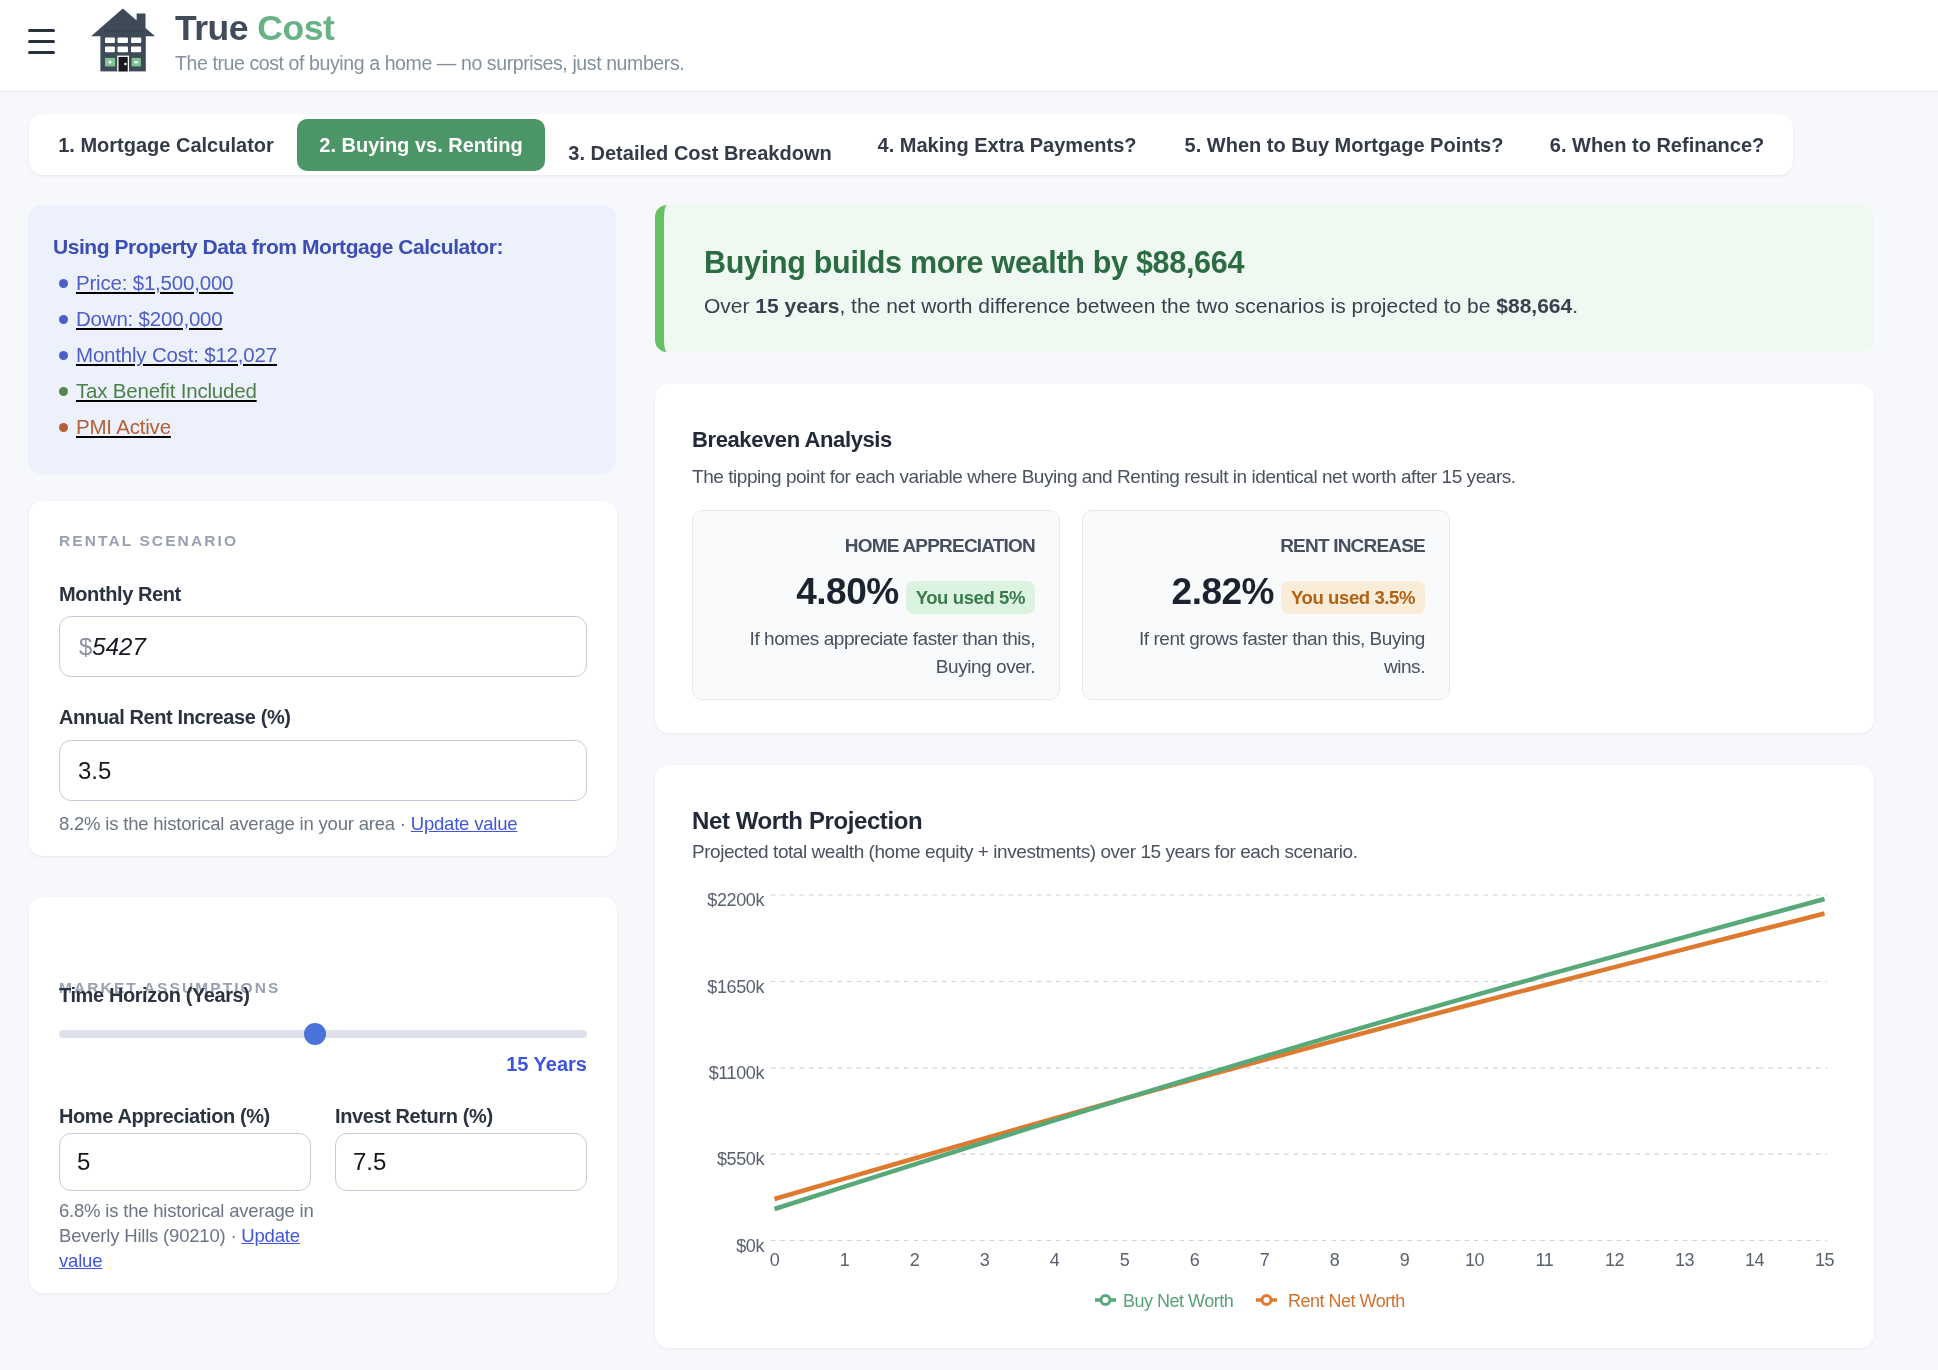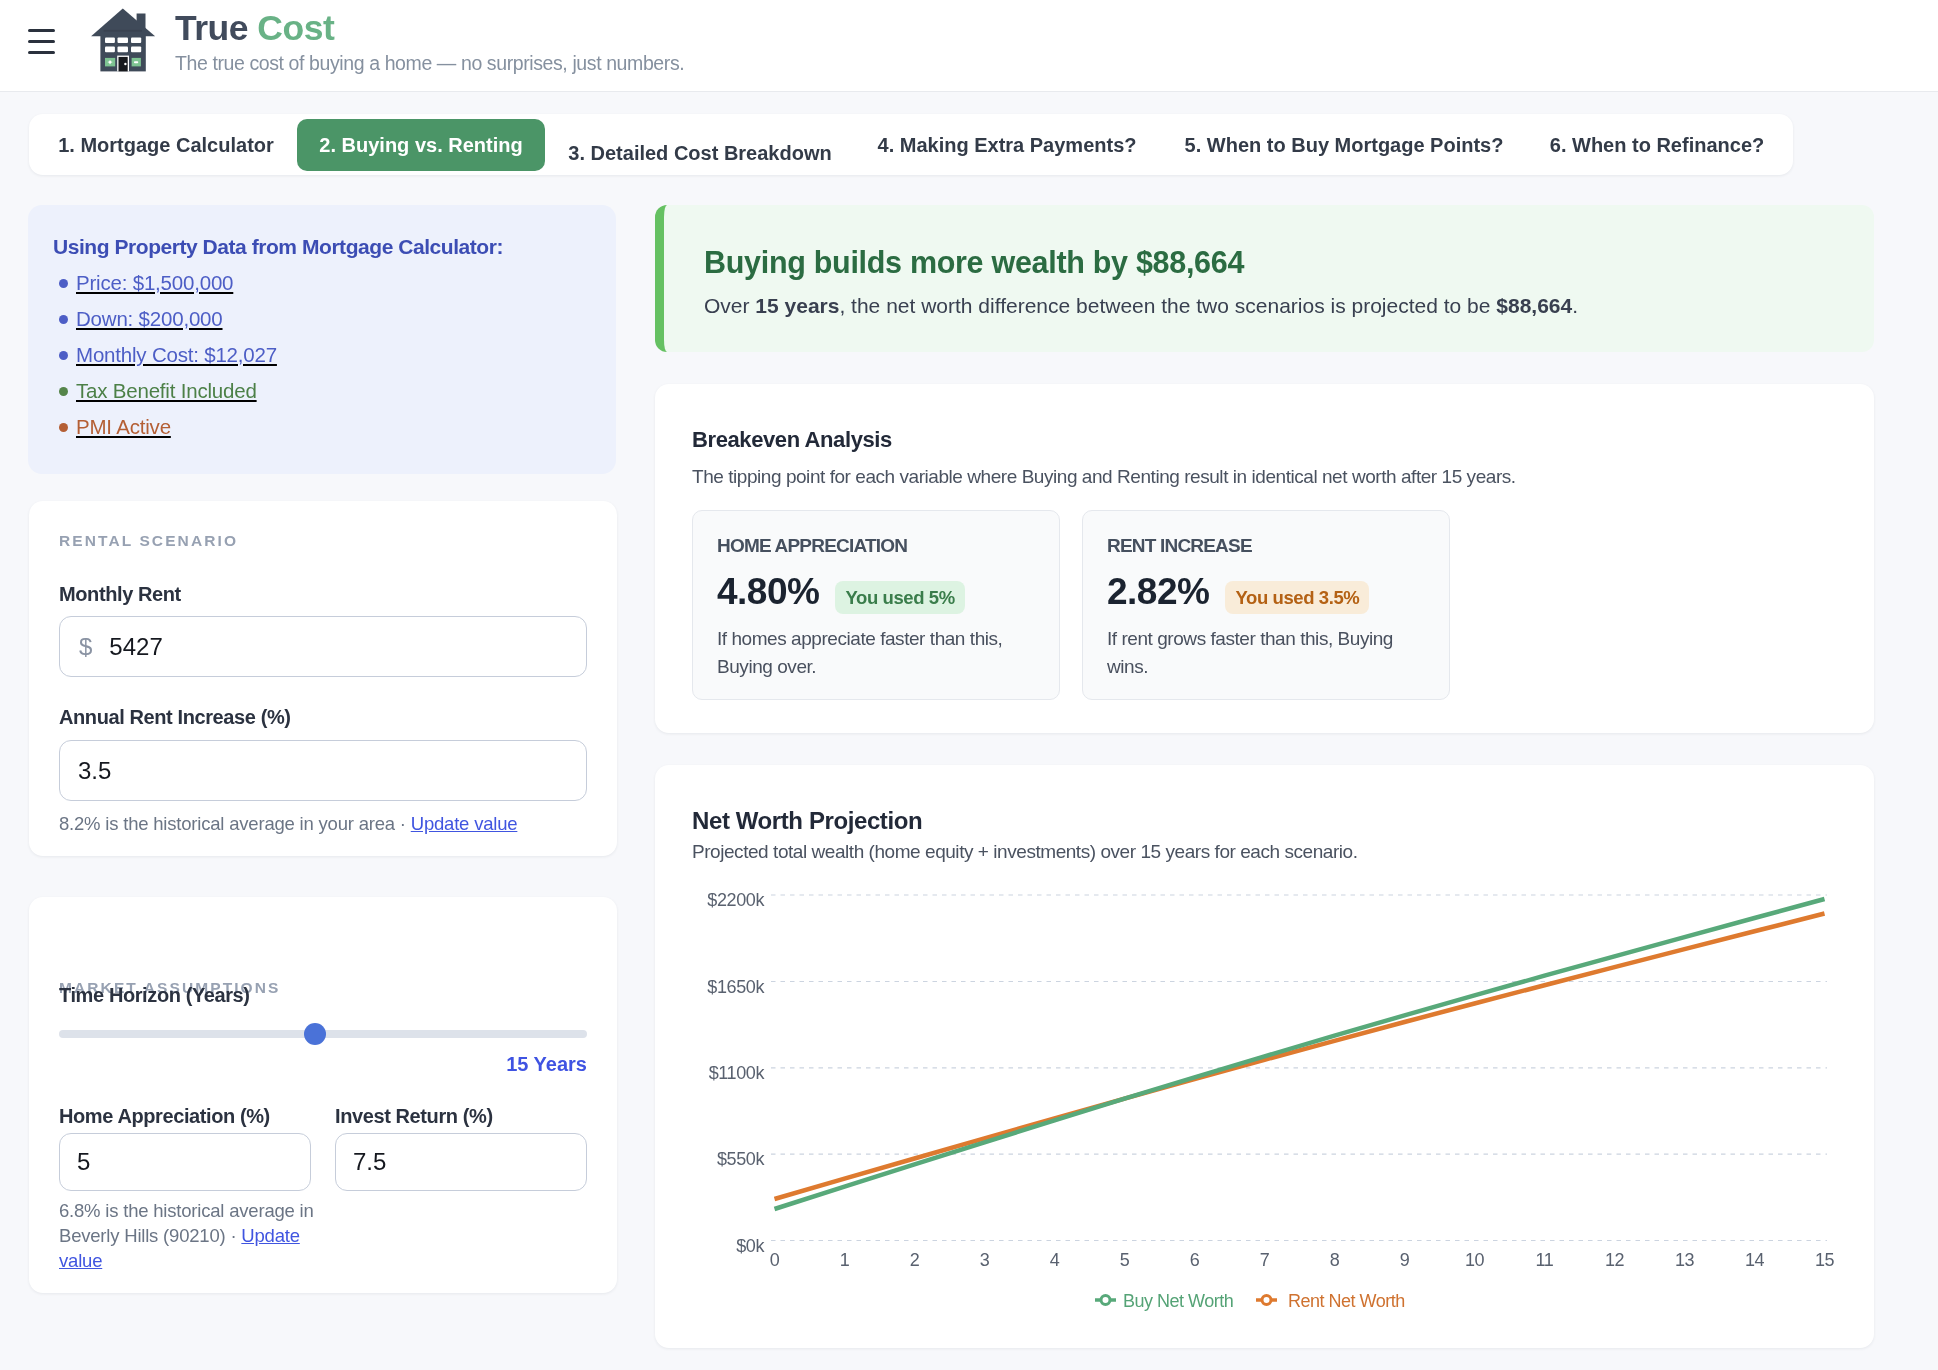--- a/index.html
+++ b/index.html
@@ -29,21 +29,21 @@
 .fnote { font-size:18.5px; color:#6b7585; letter-spacing:-0.2px; }
 .fnote a { color:#4055e0; }
 .banner { left:655px; top:205px; width:1219px; height:147px; background:#eff9f1; border-radius:12px; border-left:9px solid #65c162; padding:40px 0 0 40px; }
 .banner h2 { font-size:30.5px; font-weight:700; color:#2b6c42; margin-bottom:14px; letter-spacing:-0.3px; }
 .banner p { font-size:21px; color:#394050; letter-spacing:0; }
 .cardtitle { font-size:22px; font-weight:700; color:#222938; letter-spacing:-0.4px; }
 .cardsub { font-size:19px; color:#4a5260; letter-spacing:-0.45px; }
 .bk { position:absolute; top:126px; width:368px; height:190px; background:#f9fafb; border:1px solid #e5e8ed; border-radius:10px; padding:24px 24px 0 24px; }
 .bk h4 { font-size:19px; font-weight:700; color:#46505f; letter-spacing:-0.8px; margin-bottom:15px; }
 .bk .val { font-size:37px; font-weight:700; color:#1b2330; letter-spacing:-0.5px;margin-top:6px; }
-.badge { display:inline-block; font-size:18.5px; font-weight:700; line-height:21px; padding:6px 10px; border-radius:8px; margin-left:16px; letter-spacing:-0.4px; }
+.badge { display:inline-block; font-size:18.5px; font-weight:700; line-height:21px; padding:6px 10px; border-radius:8px; margin-left:7px; letter-spacing:-0.4px; }
 .badge.g { background:#ddf3e2; color:#3a7d4b; }
 .badge.o { background:#f9ecd9; color:#b46114; }
 .bk p { font-size:19px; color:#49505e; line-height:27.5px; margin-top:6px; letter-spacing:-0.45px; }
 </style>
 </head>
 <body>
 <div class="abs header"></div>
 <div class="abs burger" style="left:28px;top:29px;">
     <span></span>
     <span></span>
@@ -92,21 +92,21 @@
     <li class="green">Tax Benefit Included</li>
     <li class="orange">PMI Active</li>
   </ul>
 </div>
 
 <div class="abs card" style="left:29px;top:501px;width:588px;height:355px;">
   <div class="abs seclabel" style="left:30px;top:31px;">RENTAL SCENARIO</div>
   <div class="abs flabel" style="left:30px;top:82px;">Monthly Rent</div>
   <div class="abs input" style="left:30px;top:115px;width:528px;height:61px;">
     <span style="color:#8a93a3;margin-left:19px;">$</span>
-      <span style="margin-left:17px;">5427</span>
+      <span style="font-style:italic;">5427</span>
   </div>
   <div class="abs flabel" style="left:30px;top:205px;">Annual Rent Increase (%)</div>
   <div class="abs input" style="left:30px;top:239px;width:528px;height:61px;">
     <span style="margin-left:18px;">3.5</span>
   </div>
   <div class="abs fnote" style="left:30px;top:312px;">8.2% is the historical average in your area · <a href="#">Update value</a></div>
 </div>
 
 <div class="abs card" style="left:29px;top:897px;width:588px;height:396px;">
   <div class="abs seclabel" style="left:30px;top:34px;margin-top:48px;">MARKET ASSUMPTIONS</div>
@@ -123,21 +123,21 @@
       <span style="margin-left:17px;">7.5</span>
     </div>
   <div class="abs fnote" style="left:30px;top:301px;line-height:25px;">6.8% is the historical average in<br>Beverly Hills (90210) · <a href="#">Update</a><br><a href="#">value</a></div>
 </div>
 
 <div class="abs banner">
   <h2>Buying builds more wealth by $88,664</h2>
   <p>Over <b>15 years</b>, the net worth difference between the two scenarios is projected to be <b>$88,664</b>.</p>
 </div>
 
-<div class="abs card" style="left:655px;top:384px;width:1219px;height:349px;">
+<div class="abs card" style="left:655px;top:384px;width:1219px;height:349px;text-align:right;">
   <div class="abs cardtitle" style="left:37px;top:43px;">Breakeven Analysis</div>
   <div class="abs cardsub" style="left:37px;top:82px;">The tipping point for each variable where Buying and Renting result in identical net worth after 15 years.</div>
   <div class="bk" style="left:37px;">
     <h4>HOME APPRECIATION</h4>
     <div style="line-height:40px;"><span class="val">4.80%</span><span class="badge g">You used 5%</span></div>
     <p>If homes appreciate faster than this, Buying over.</p>
   </div>
   <div class="bk" style="left:427px;">
     <h4>RENT INCREASE</h4>
     <div style="line-height:40px;"><span class="val">2.82%</span><span class="badge o">You used 3.5%</span></div>

